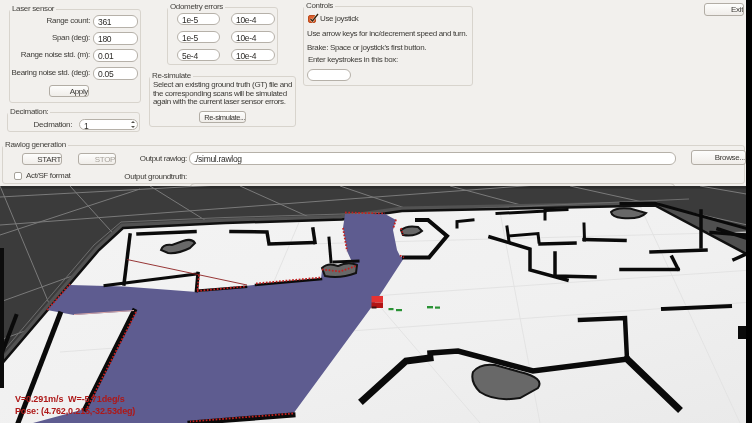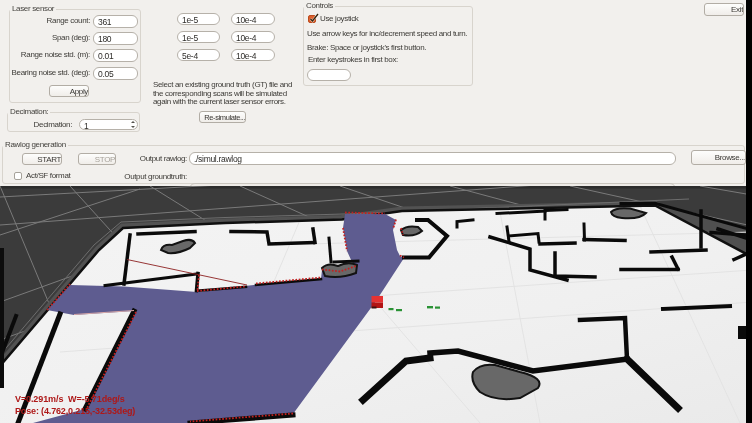--- a/index.html
+++ b/index.html
@@ -35,42 +35,48 @@
   <div class="grp" style="left:7px;top:112px;width:133px;height:20px;">
     <span class="glb">Decimation:</span>
   </div>
   <div class="rlab" style="left:0px;top:119px;width:72px;">Decimation:</div>
   <div class="fld" style="left:79px;top:119px;width:59px;height:11px;">1</div>
   <div class="abs" style="left:130px;top:120px;width:8px;height:9px;">
     <div class="abs" style="left:1px;top:1px;width:0;height:0;border-left:2.5px solid transparent;border-right:2.5px solid transparent;border-bottom:2.8px solid #55524d;"></div>
     <div class="abs" style="left:1px;top:5.5px;width:0;height:0;border-left:2.5px solid transparent;border-right:2.5px solid transparent;border-top:2.8px solid #55524d;"></div>
   </div>
 
+  <div class="grp" style="left:167px;top:7px;width:111px;height:58px;">
+    <span class="glb">Odometry errors</span>
+  </div>
   <div class="fld" style="left:177px;top:13px;width:43px;height:12px;">1e-5</div>
   <div class="fld" style="left:231px;top:13px;width:44px;height:12px;">10e-4</div>
   <div class="fld" style="left:177px;top:31px;width:43px;height:12px;">1e-5</div>
   <div class="fld" style="left:231px;top:31px;width:44px;height:12px;">10e-4</div>
   <div class="fld" style="left:177px;top:49px;width:43px;height:12px;">5e-4</div>
   <div class="fld" style="left:231px;top:49px;width:44px;height:12px;">10e-4</div>
 
+  <div class="grp" style="left:149px;top:76px;width:147px;height:51px;">
+    <span class="glb">Re-simulate</span>
+  </div>
   <div class="lab" style="left:153px;top:81px;width:146px;line-height:8.6px;white-space:normal;">Select an existing ground truth (GT) file and the corresponding scans will be simulated again with the current laser sensor errors.</div>
   <div class="btn" style="left:199px;top:111px;width:47px;height:12px;line-height:11px;font-size:7.5px;letter-spacing:-0.4px;">Re-simulate...</div>
 
   <div class="grp" style="left:303px;top:6px;width:170px;height:80px;">
     <span class="glb">Controls</span>
   </div>
   <div class="cb" style="left:308px;top:15px;background:#dd5f2d;border:1px solid #bc4c1d;"></div>
   <svg class="abs" style="left:308px;top:12px;" width="12" height="12" viewBox="0 0 12 12">
       <path d="M2.5 7 L4.5 9 L10 2" stroke="#fff" stroke-width="2.4" fill="none" opacity="0.7"></path>
       <path d="M2.5 7 L4.5 9 L10 2" stroke="#33260f" stroke-width="1.4" fill="none"></path>
     </svg>
   <div class="lab" style="left:320px;top:13px;">Use joystick</div>
   <div class="lab" style="left:307px;top:41.5px;">Brake: Space or joystick's first button.</div>
   <div class="lab" style="left:307px;top:27.5px;">Use arrow keys for inc/decrement speed and turn.</div>
-  <div class="lab" style="left:308px;top:54px;">Enter keystrokes in first box:</div>
+  <div class="lab" style="left:308px;top:54px;">Enter keystrokes in this box:</div>
   <div class="fld" style="left:307px;top:69px;width:44px;height:12px;"></div>
 
   <div class="btn" style="left:704px;top:3px;width:40px;height:13px;line-height:12px;">Exit</div>
 
   <div class="grp" style="left:2px;top:145px;width:743px;height:39px;">
     <span class="glb">Rawlog generation</span>
   </div>
   <div class="btn" style="left:22px;top:153px;width:40px;height:12px;line-height:11px;">START</div>
   <div class="btn" style="left:78px;top:153px;width:38px;height:12px;line-height:11px;color:#a7a29a;">STOP</div>
   <div class="rlab" style="left:87px;top:153px;width:100px;">Output rawlog:</div>

